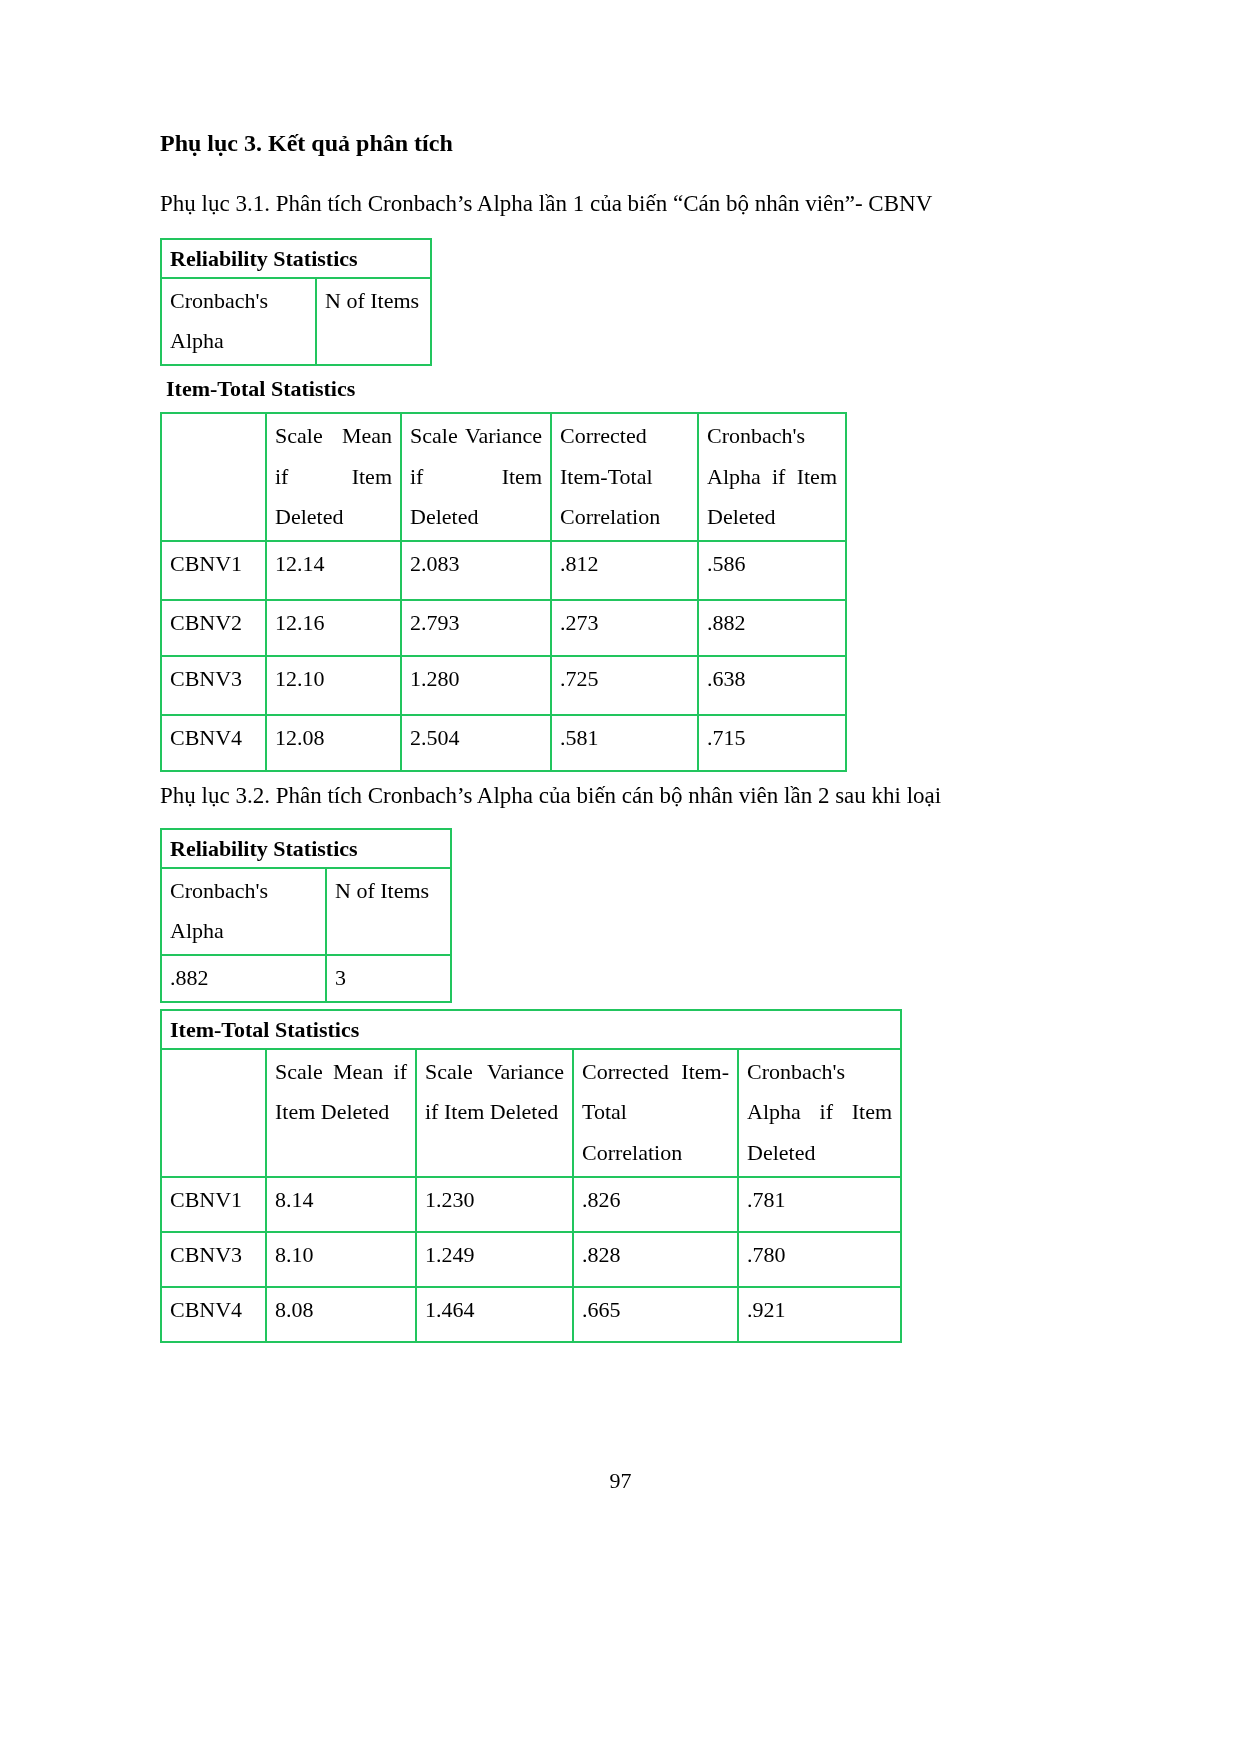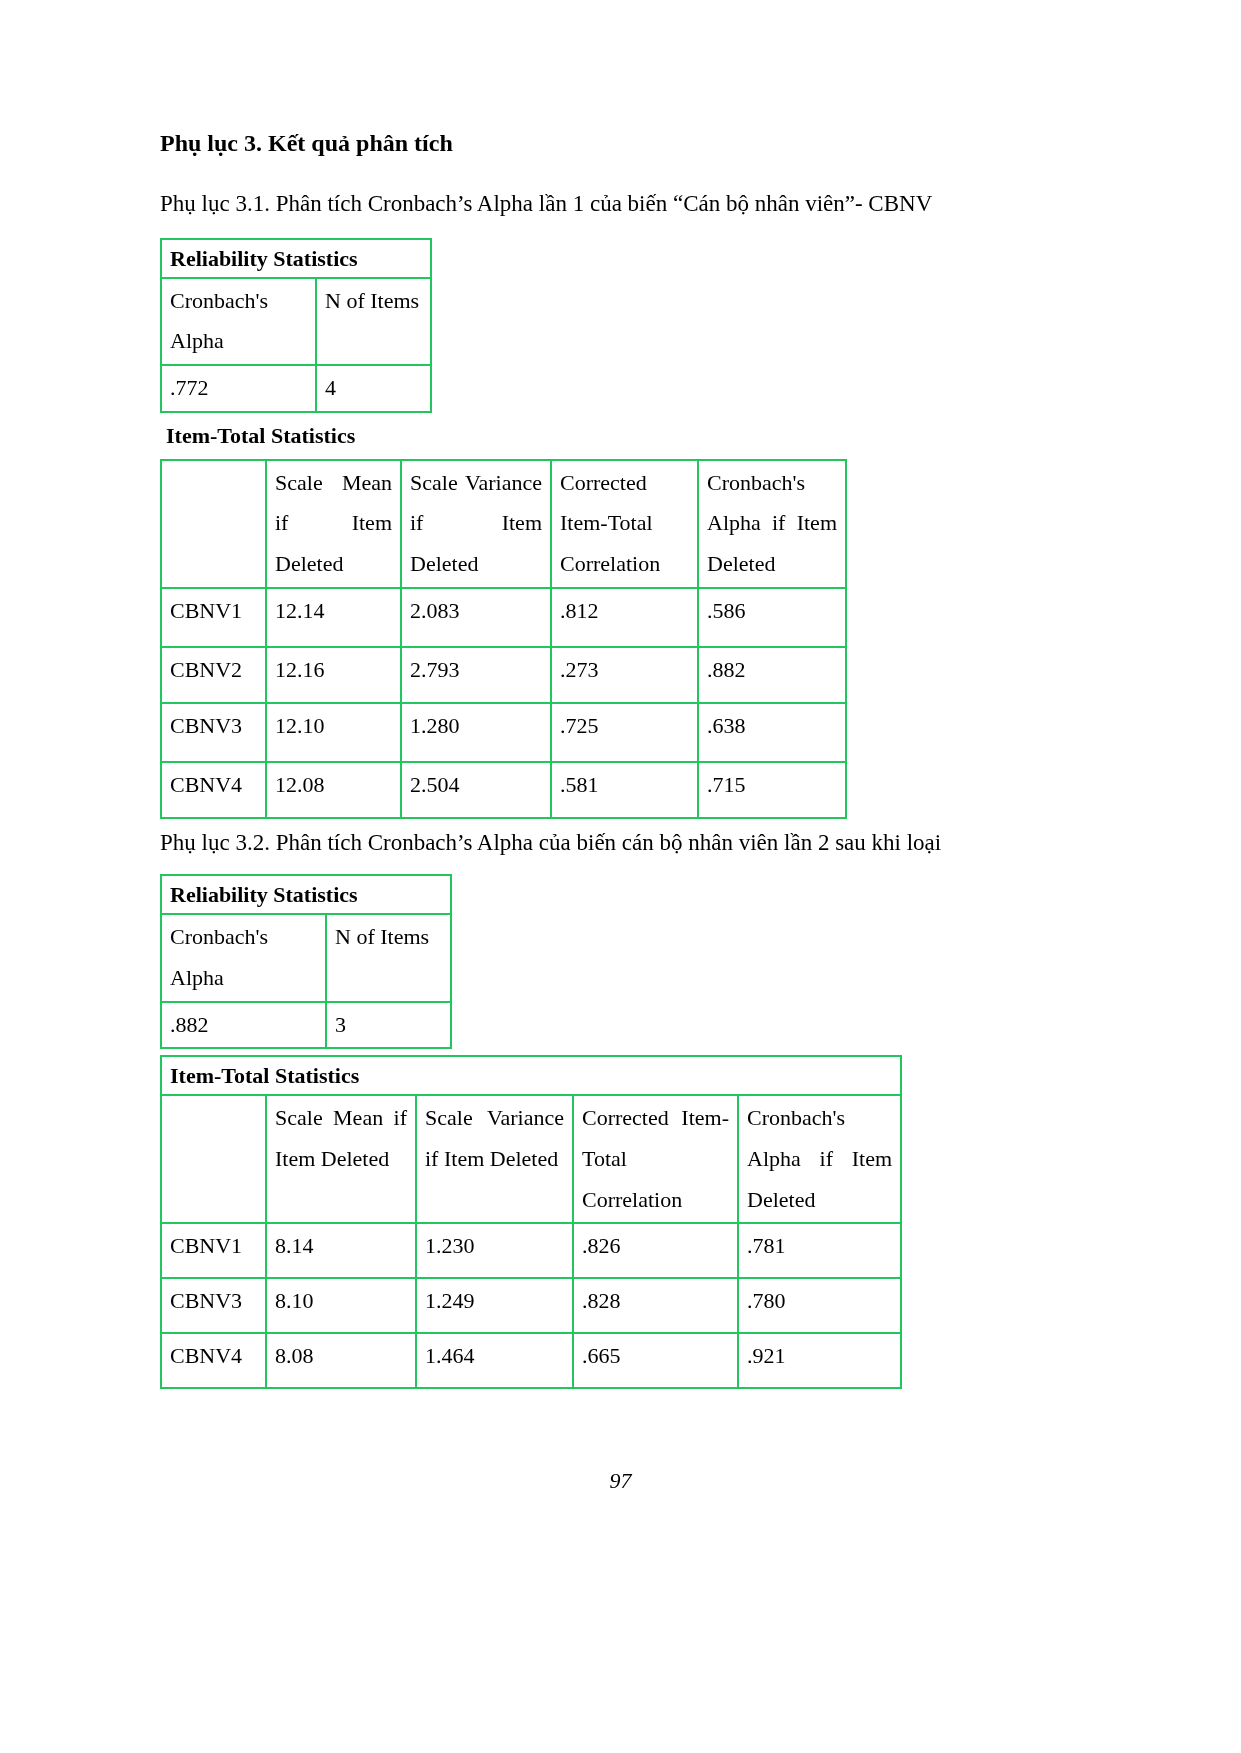--- a/index.html
+++ b/index.html
@@ -33,21 +33,21 @@
   .rel-table-1 { width:270px; margin-bottom:8px; }
   .rel-table-2 { width:290px; margin-bottom:6px; }
 
   .item-heading { font-size:22px; font-weight:bold; margin:10px 0 10px 6px; }
 
   .item-table-1 { width:685px; }
   .item-table-2 { width:740px; }
 
   .page-number {
     position:absolute; left:0; top:1468px; width:1241px;
-    text-align:center; font-size:22px;font-style:italic;
+    text-align:center; font-size:22px;
   }
 
   .sec2-caption { margin-top:3px; margin-bottom:10px; }
 </style>
 </head>
 <body>
 
 <div class="content">
 
   <div class="doc-title">Phụ lục 3. Kết quả phân tích</div>
@@ -59,24 +59,20 @@
         <col style="width:155px">
         <col style="width:115px">
       </colgroup>
     <tbody>
         <tr style="height:39px">
       <td colspan="2" class="tbl-title">Reliability Statistics</td>
     </tr>
     <tr style="height:84px">
       <td>Cronbach's Alpha</td>
       <td>N of Items</td>
-    </tr>
-    <tr style="height:42px">
-      <td>.772</td>
-      <td>4</td>
     </tr>
   </tbody>
     </table>
 
   <div class="item-heading">Item-Total Statistics</div>
 
   <table class="item-table-1">
     <colgroup>
       <col style="width:105px">
         <col style="width:135px">

